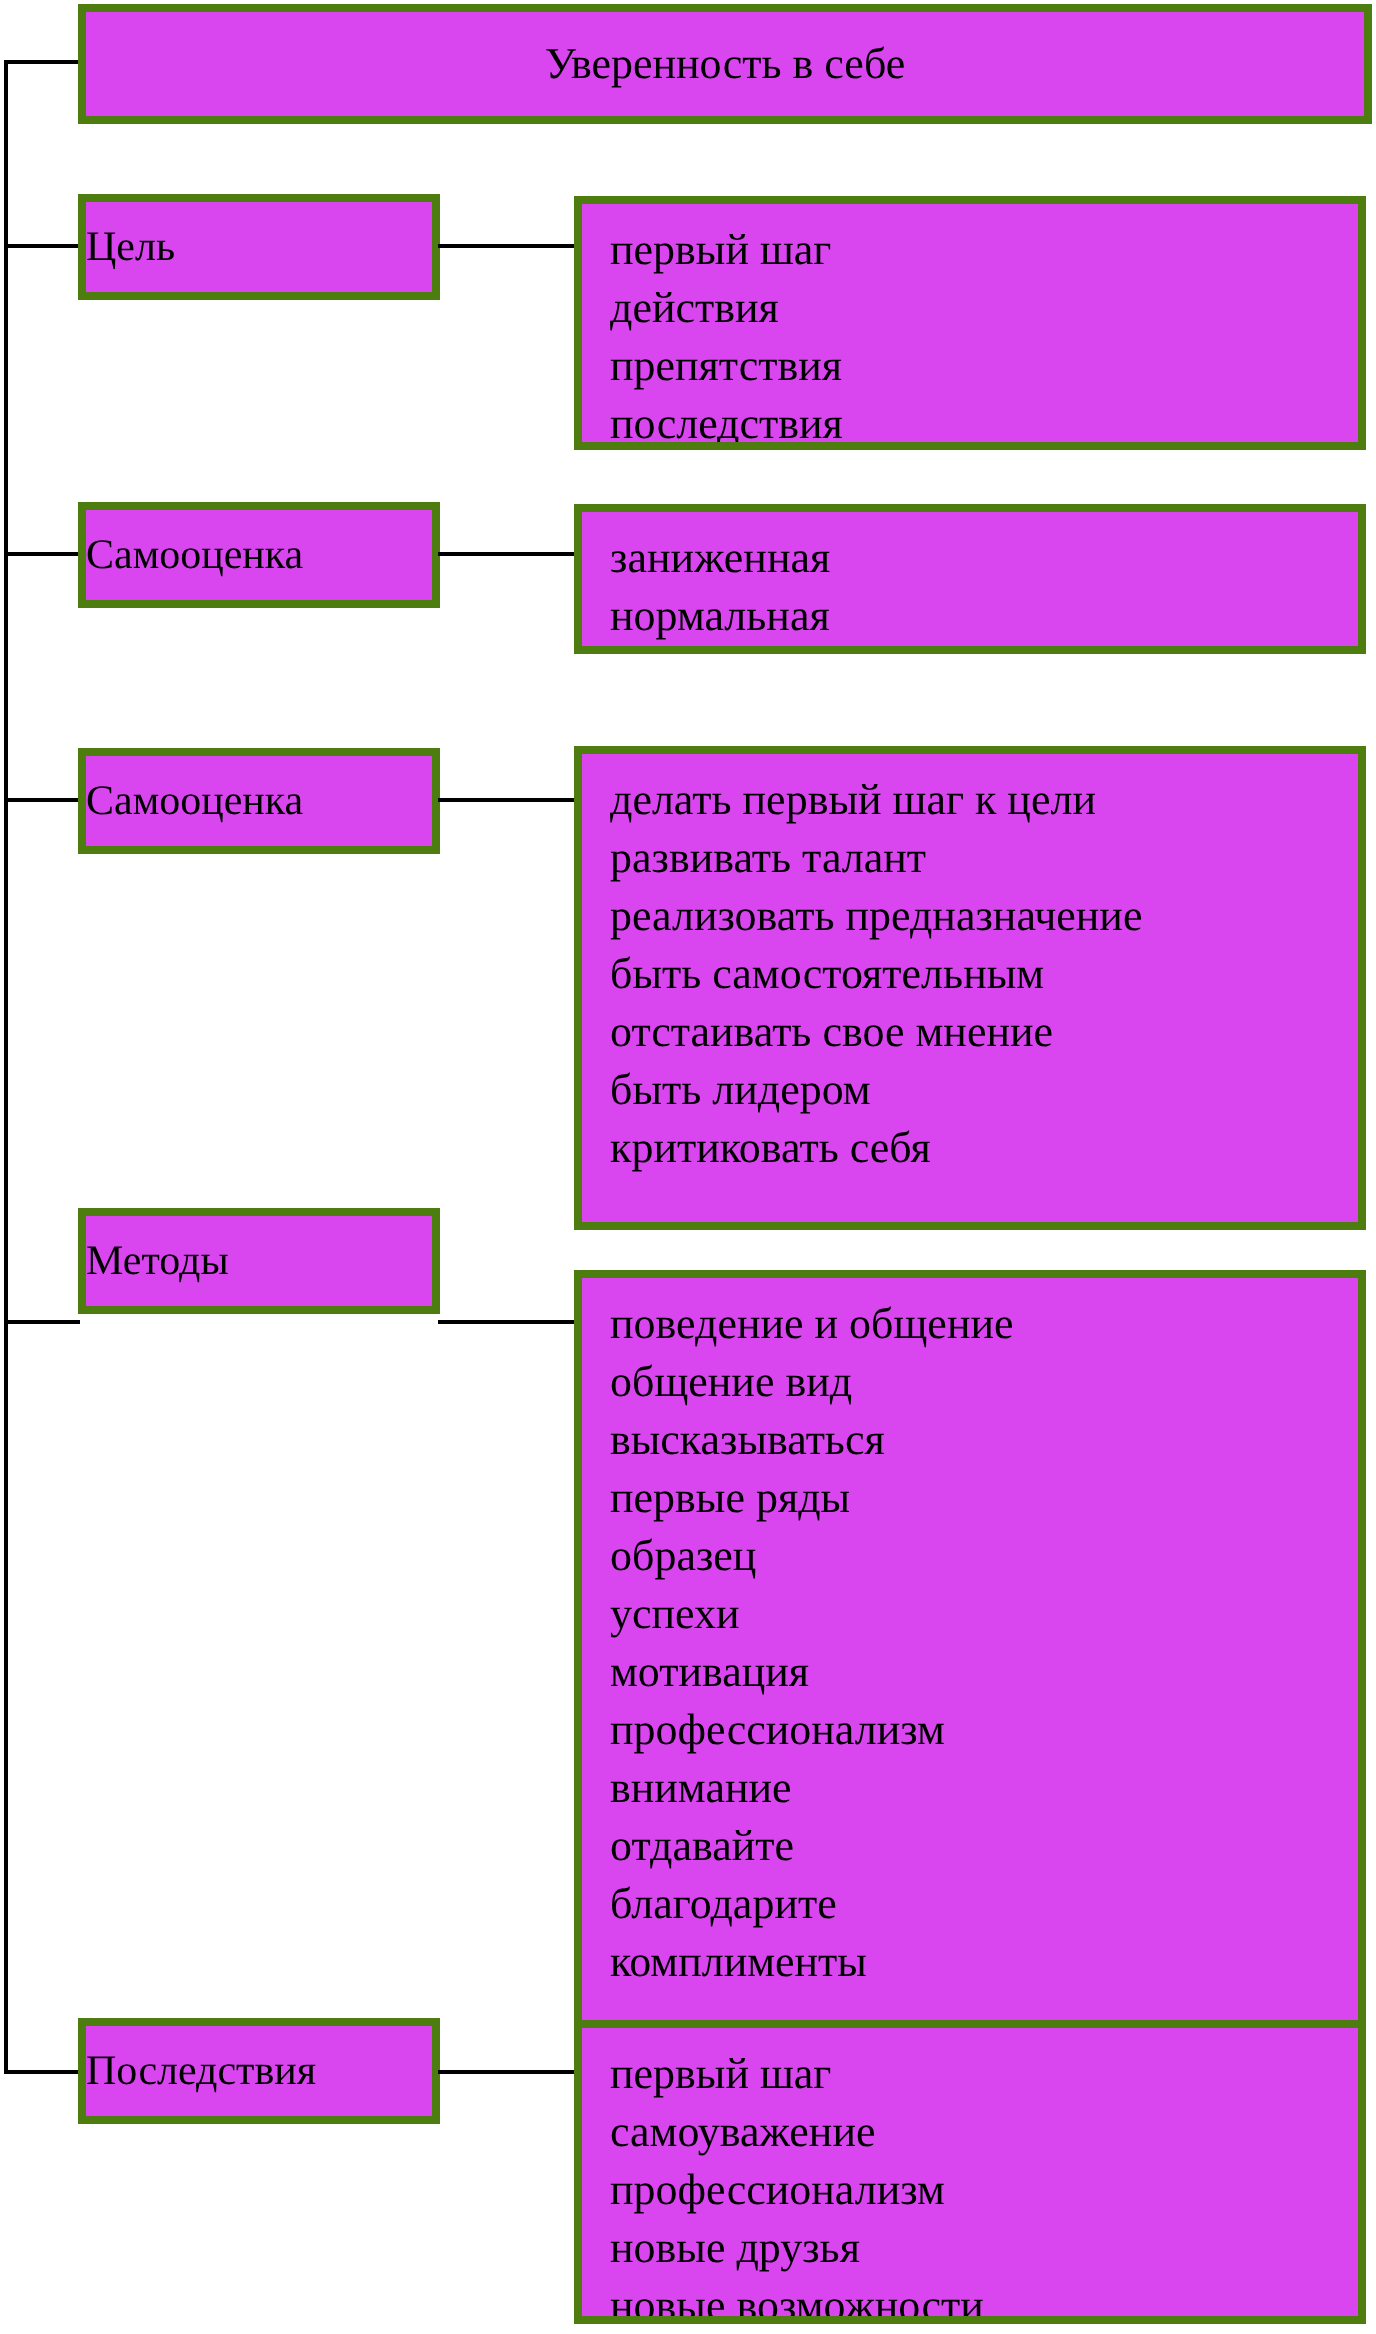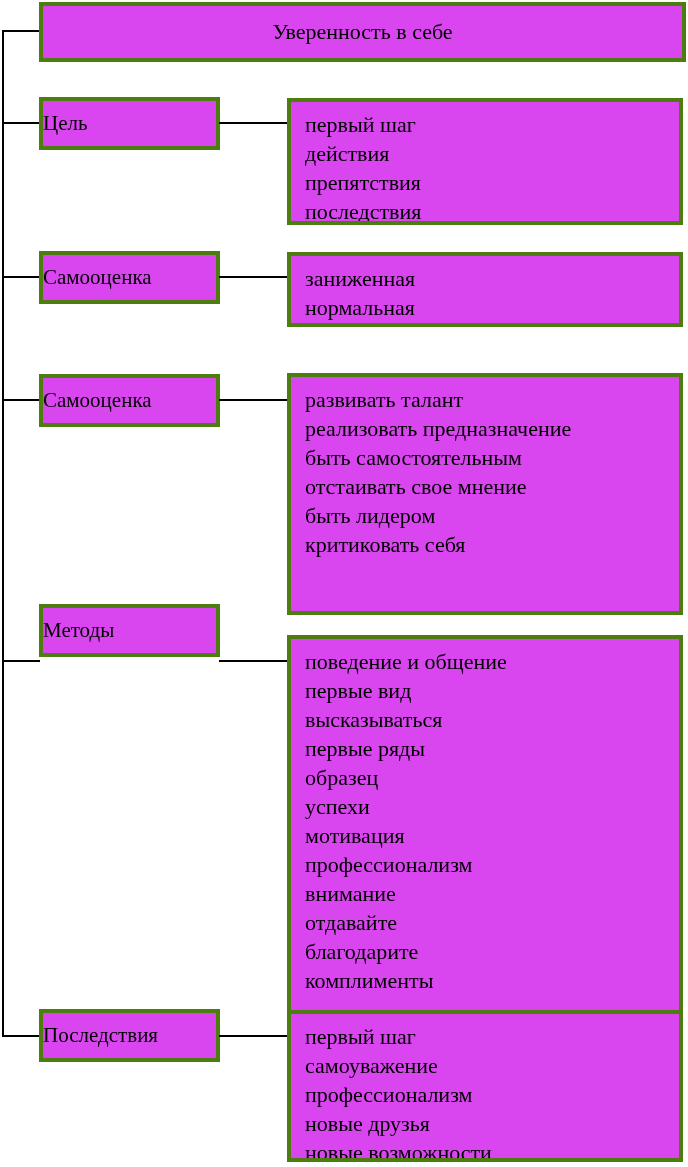--- a/index.html
+++ b/index.html
@@ -110,38 +110,39 @@
       </div>
   </div>
 
   <div class="section s2">
     <div class="hline conn-left"></div>
     <div class="box label-box">
       <span>Самооценка</span>
     </div>
     <div class="hline conn-right"></div>
     <div class="box list-box">
+        <div class="list-line">делать первый шаг к цели</div>
         <div class="list-line">развивать талант</div>
         <div class="list-line">реализовать предназначение</div>
         <div class="list-line">быть самостоятельным</div>
         <div class="list-line">отстаивать свое мнение</div>
         <div class="list-line">быть лидером</div>
         <div class="list-line">критиковать себя</div>
       </div>
   </div>
 
   <div class="section s3">
     <div class="hline conn-left"></div>
     <div class="box label-box">
       <span>Методы</span>
     </div>
     <div class="hline conn-right"></div>
     <div class="box list-box">
         <div class="list-line">поведение и общение</div>
-        <div class="list-line">первые вид</div>
+        <div class="list-line">общение вид</div>
         <div class="list-line">высказываться</div>
         <div class="list-line">первые ряды</div>
         <div class="list-line">образец</div>
         <div class="list-line">успехи</div>
         <div class="list-line">мотивация</div>
         <div class="list-line">профессионализм</div>
         <div class="list-line">внимание</div>
         <div class="list-line">отдавайте</div>
         <div class="list-line">благодарите</div>
         <div class="list-line">комплименты</div>

